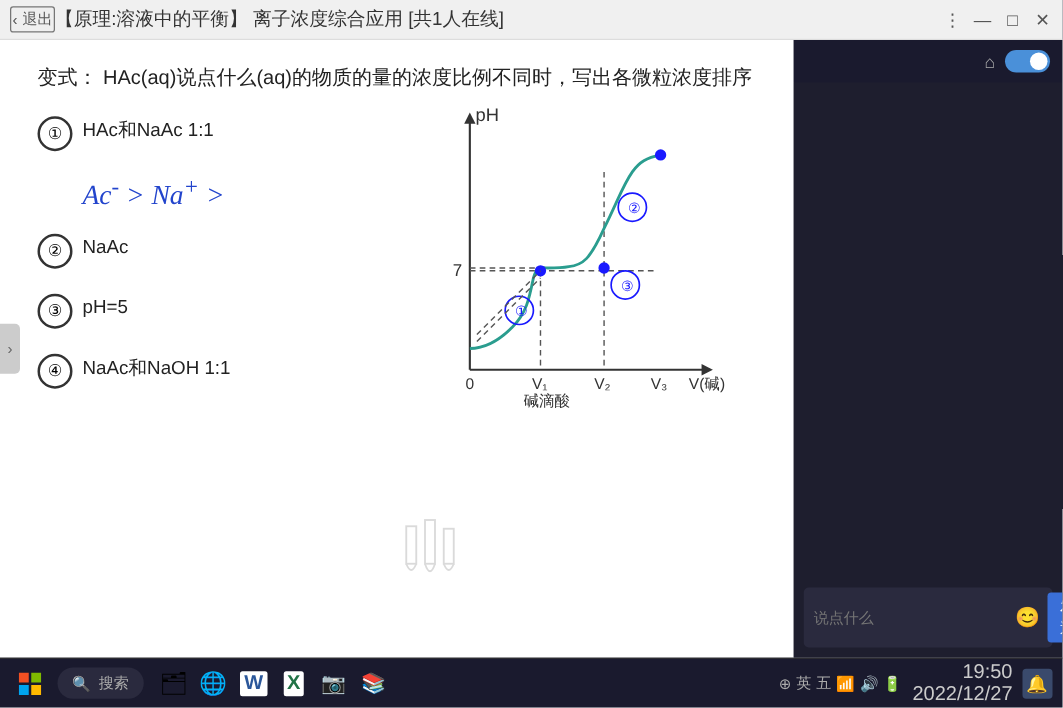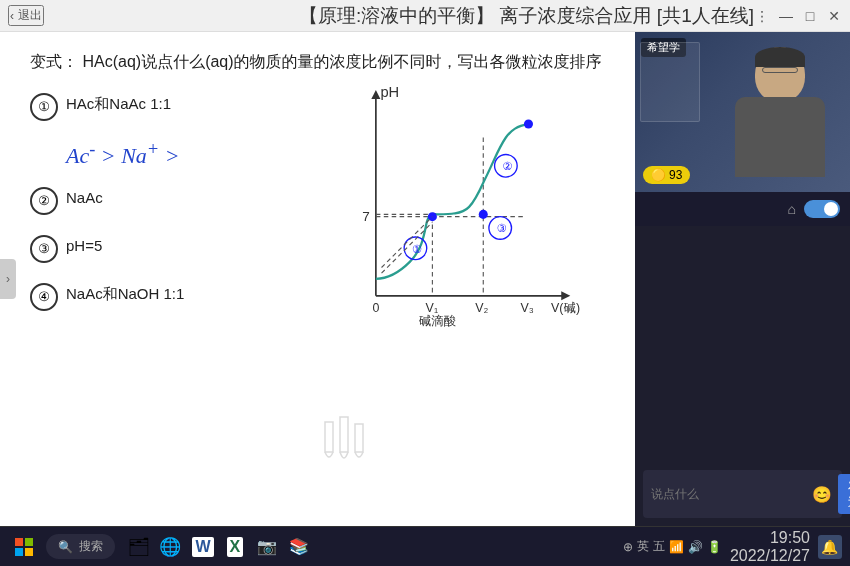--- a/index.html
+++ b/index.html
@@ -32,22 +32,22 @@
     .back-btn {
       font-size: 12px;
       color: #555;
       cursor: pointer;
       display: flex;
       align-items: center;
       gap: 4px;
     }
     .title-bar-center {
       flex: 1;
-      text-align: right;
-      font-size: 19px;
+      text-align: left;
+      font-size: 15px;
       color: #333;
     }
     .title-bar-right {
       display: flex;
       align-items: center;
       gap: 8px;
     }
     .win-btn {
       width: 16px;
       height: 16px;
@@ -525,39 +525,20 @@
             <path d="M25 40 Q29 52 33 40" stroke="#888" stroke-width="1.5" fill="none"></path>
             <rect x="40" y="12" width="8" height="28" rx="0 0 4 4" fill="none" stroke="#888" stroke-width="1.5"></rect>
             <path d="M40 40 Q44 50 48 40" stroke="#888" stroke-width="1.5" fill="none"></path>
           </svg>
         </div>
       </div>
     </div>
 
     <div class="webcam-area">
 
-      <div class="webcam-feed">
-        <div class="webcam-label">希望学</div>
-
-        <div class="teacher-figure">
-          <div class="teacher-head"></div>
-
-          <div style="position:absolute;top:5px;left:35px;width:50px;height:20px;background:#333;border-radius:50% 50% 0 0;"></div>
-
-          <div style="position:absolute;top:25px;left:42px;width:36px;height:6px;background:transparent;border:1.5px solid #555;border-radius:3px;"></div>
-          <div class="teacher-body"></div>
-        </div>
-
-        <div style="position:absolute;left:5px;top:10px;width:60px;height:80px;background:rgba(255,255,255,0.08);border:1px solid rgba(255,255,255,0.15);border-radius:2px;"></div>
-
-        <div class="emoji-badge">
-          <span>🟡</span>
-          <span>93</span>
-        </div>
-      </div>
 
       <div class="controls-bar">
         <span class="control-icon">⌂</span>
         <div class="toggle-switch on">
           <div class="toggle-knob"></div>
         </div>
       </div>
 
       <div class="chat-area">
         <div class="chat-input-row">

